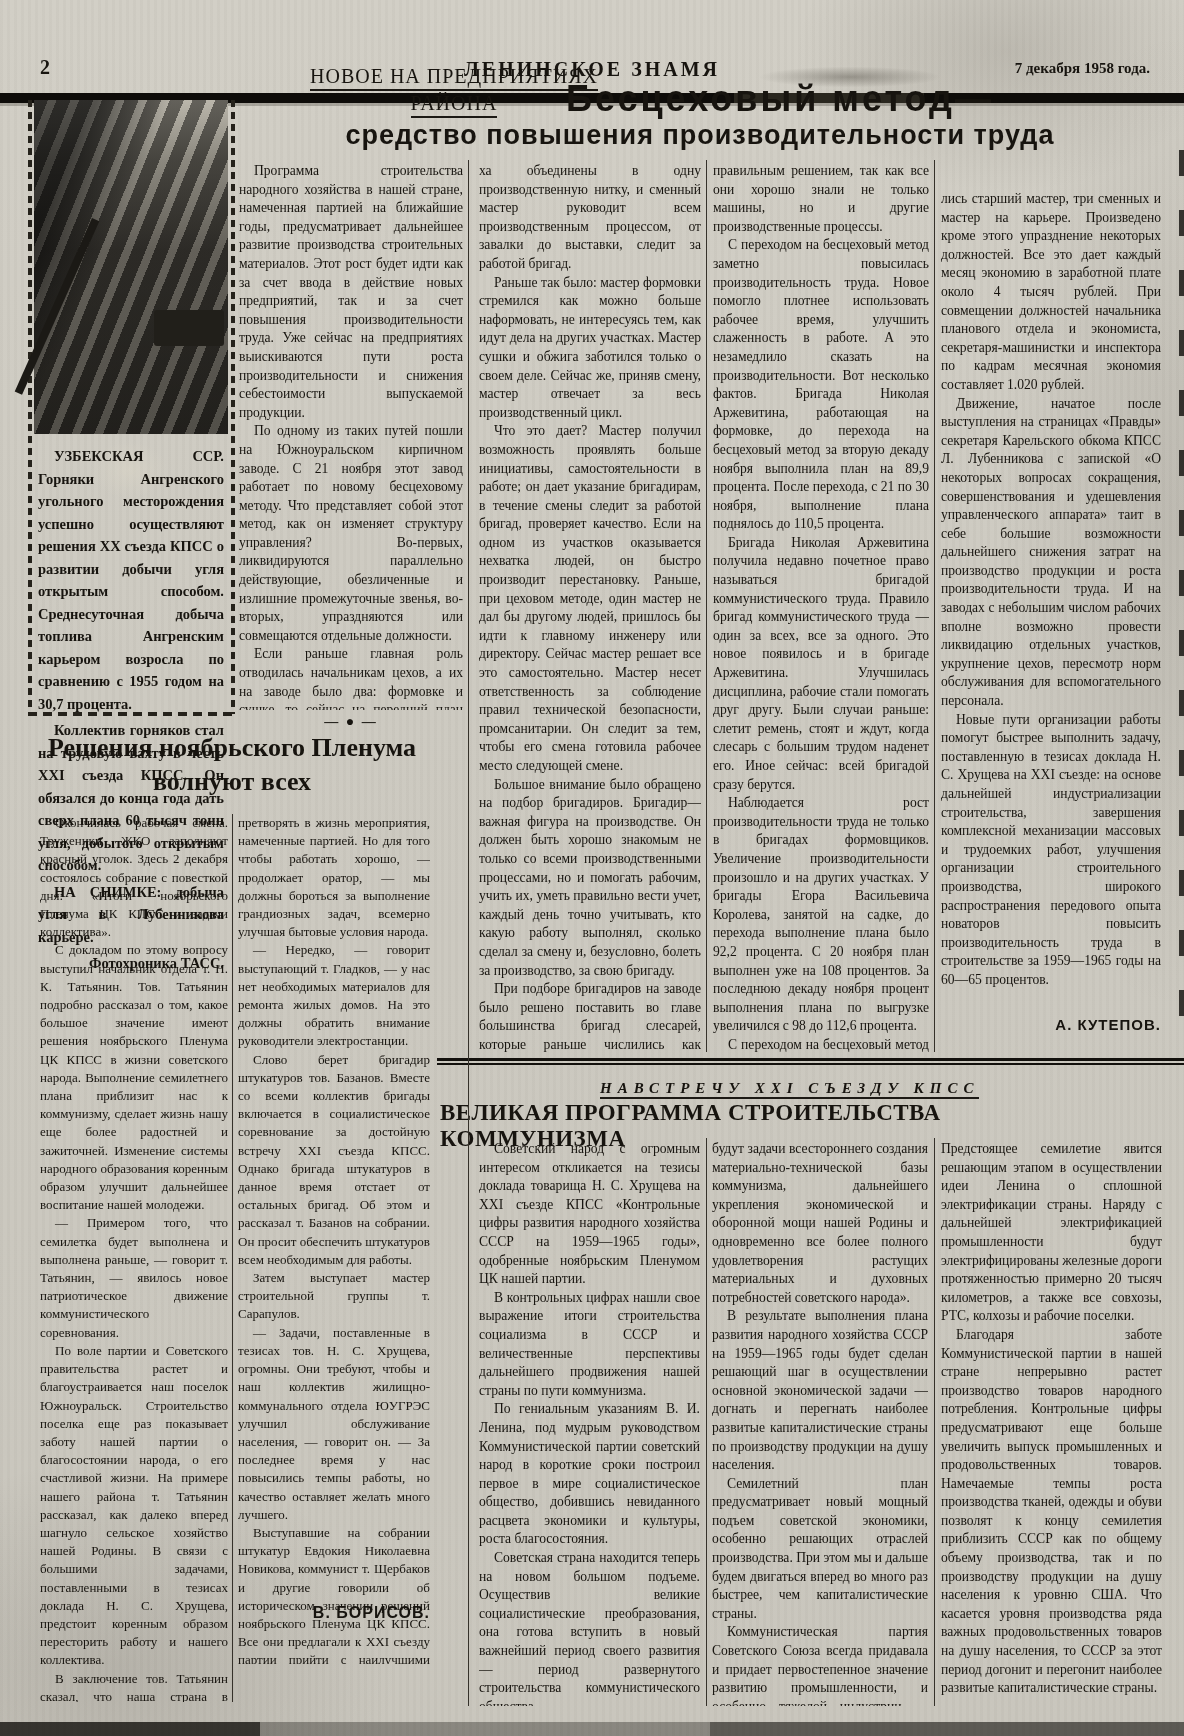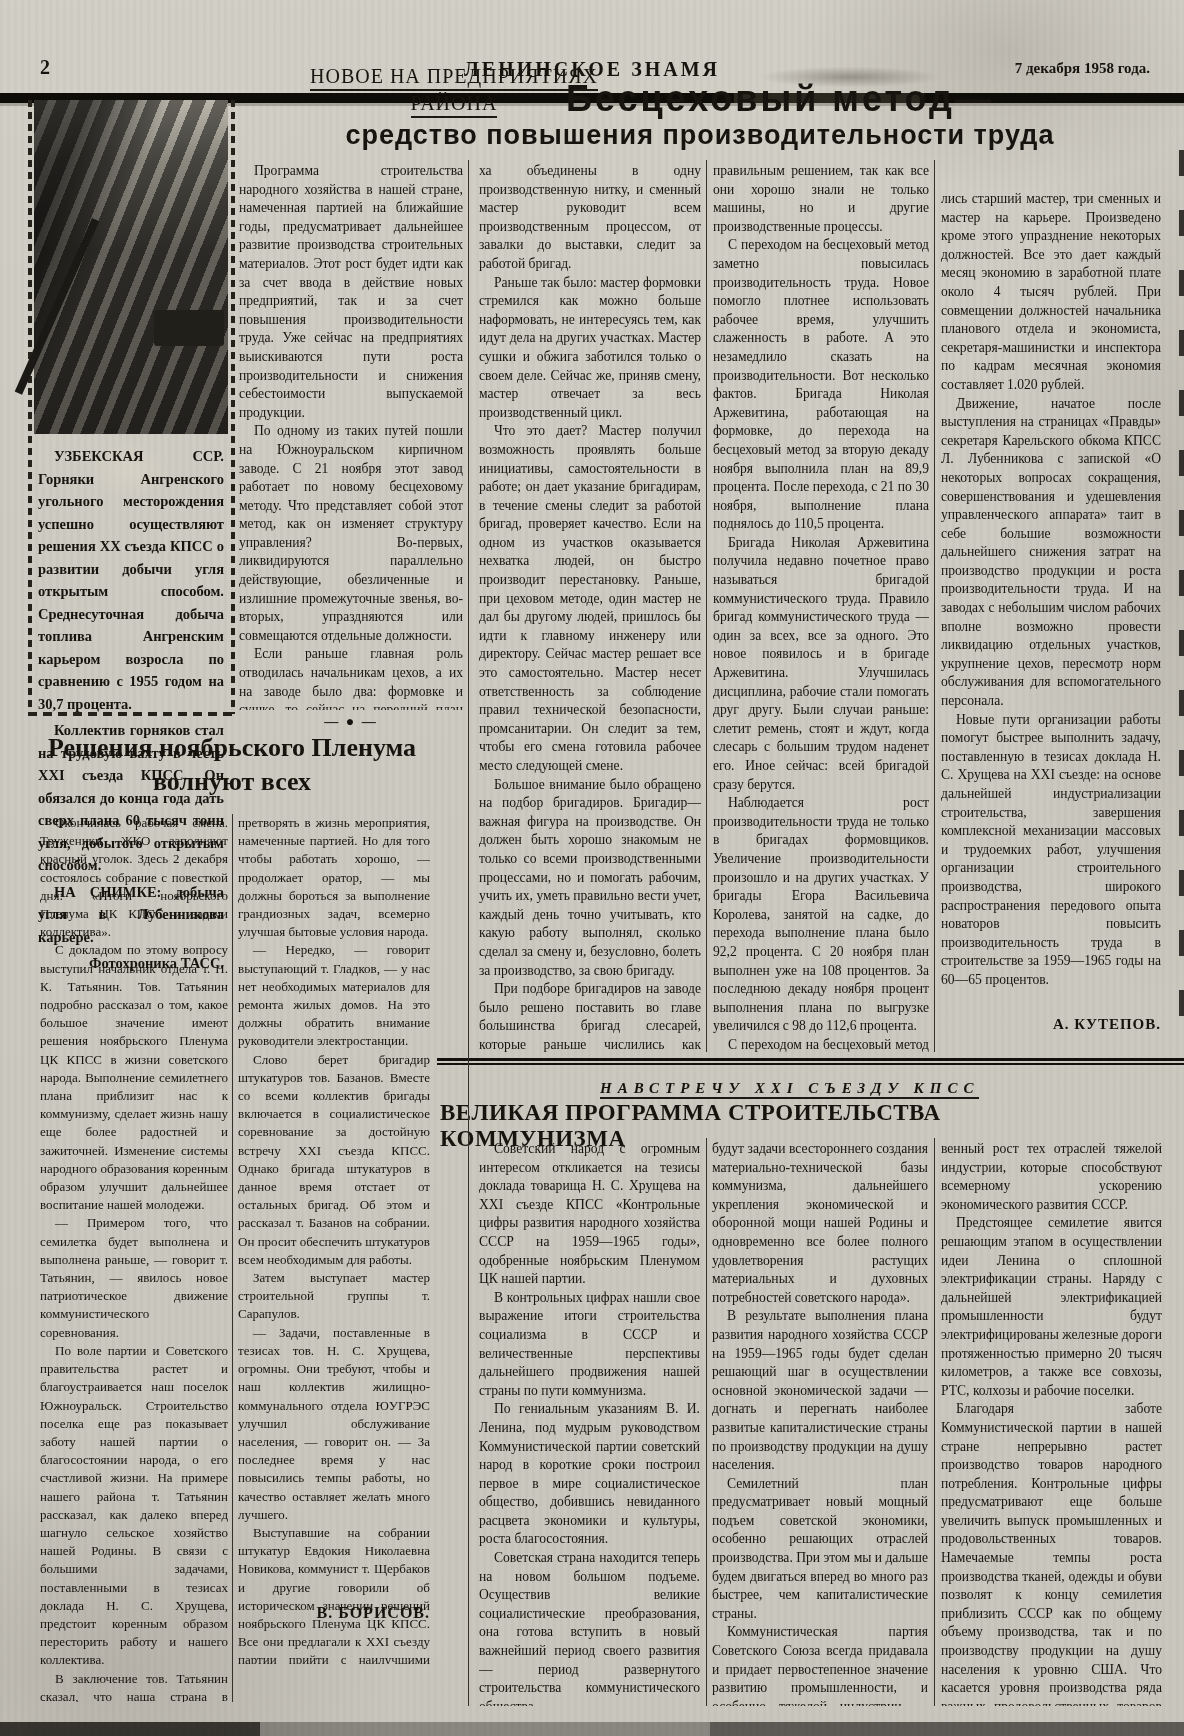--- a/index.html
+++ b/index.html
@@ -51,21 +51,21 @@
   .hl-2{position:absolute;left:328px;top:120px;width:744px;text-align:center;
     font-family:"Liberation Sans","DejaVu Sans",sans-serif;font-weight:bold;font-size:27px;letter-spacing:1px;}
   .col{position:absolute;font-size:13.6px;line-height:18.6px;text-align:justify;overflow:hidden;}
   .col p{margin:0;text-indent:15px;}
   .col.cont p:first-child{text-indent:0;}
   .t-c1{left:239px;top:162px;width:224px;height:548px;}
   .t-c2{left:479px;top:162px;width:222px;height:890px;}
   .t-c3{left:713px;top:162px;width:216px;height:890px;}
   .t-c4{left:941px;top:162px;width:220px;height:846px;margin-top:28px;}
   .divider{position:absolute;left:239px;top:714px;width:224px;text-align:center;font-weight:bold;font-size:14px;letter-spacing:2px;}
-  .sig{position:absolute;text-align:right;font-family:Liberation Serif, serif;font-weight:bold;font-size:15px;letter-spacing:1px;}
+  .sig{position:absolute;text-align:right;font-family:Liberation Sans, sans-serif;font-weight:bold;font-size:15px;letter-spacing:1px;}
   .sig-kutepov{left:941px;top:1016px;width:220px;}
   .sig-borisov{left:238px;top:1604px;width:192px;font-size:16px;}
   
   .l-hl{position:absolute;left:28px;width:408px;text-align:center;font-weight:bold;font-size:26px;}
   .l-hl1{top:733px;} .l-hl2{top:767px;}
   .l-c1{left:40px;top:814px;width:188px;height:888px;font-size:13px;line-height:18.2px;}
   .l-c2{left:238px;top:814px;width:192px;height:850px;font-size:13px;line-height:18.2px;}
   
   .dbl-rule{position:absolute;left:437px;top:1058px;width:747px;height:7px;
     background:linear-gradient(180deg,#13110d 0 3px,transparent 3px 5px,#13110d 5px 7px);}
@@ -179,21 +179,20 @@
       <p>По гениальным указаниям В. И. Ленина, под мудрым руководством Коммунистической партии советский народ в короткие сроки построил первое в мире социалистическое общество, добившись невиданного расцвета экономики и культуры, роста благосостояния.</p>
       <p>Советская страна находится теперь на новом большом подъеме. Осуществив великие социалистические преобразования, она готова вступить в новый важнейший период своего развития — период развернутого строительства коммунистического общества.</p>
     </div>
   <div class="col b-c2 cont">
       <p>будут задачи всестороннего создания материально-технической базы коммунизма, дальнейшего укрепления экономической и оборонной мощи нашей Родины и одновременно все более полного удовлетворения растущих материальных и духовных потребностей советского народа».</p>
       <p>В результате выполнения плана развития народного хозяйства СССР на 1959—1965 годы будет сделан решающий шаг в осуществлении основной экономической задачи — догнать и перегнать наиболее развитые капиталистические страны по производству продукции на душу населения.</p>
       <p>Семилетний план предусматривает новый мощный подъем советской экономики, особенно решающих отраслей производства. При этом мы и дальше будем двигаться вперед во много раз быстрее, чем капиталистические страны.</p>
       <p>Коммунистическая партия Советского Союза всегда придавала и придает первостепенное значение развитию промышленности, и особенно тяжелой индустрии — основы основ социалистической экономики. В контрольных цифрах предусматривается преимущест-</p>
     </div>
   <div class="col b-c3 cont">
-      <p>венный рост тех отраслей тяжелой индустрии, которые способствуют всемерному ускорению экономического развития СССР.</p>
       <p>Предстоящее семилетие явится решающим этапом в осуществлении идеи Ленина о сплошной электрификации страны. Наряду с дальнейшей электрификацией промышленности будут электрифицированы железные дороги протяженностью примерно 20 тысяч километров, а также все совхозы, РТС, колхозы и рабочие поселки.</p>
       <p>Благодаря заботе Коммунистической партии в нашей стране непрерывно растет производство товаров народного потребления. Контрольные цифры предусматривают еще больше увеличить выпуск промышленных и продовольственных товаров. Намечаемые темпы роста производства тканей, одежды и обуви позволят к концу семилетия приблизить СССР как по общему объему производства, так и по производству продукции на душу населения к уровню США. Что касается уровня производства ряда важных продовольственных товаров на душу населения, то СССР за этот период догонит и перегонит наиболее развитые капиталистические страны.</p>
     </div>
 
   <div class="vrule vr-main"></div>
   <div class="vrule vr-t2"></div>
   <div class="vrule vr-t3"></div>
   <div class="vrule vr-b2"></div>
   <div class="vrule vr-b3"></div>
   <div class="vrule vr-left"></div>

